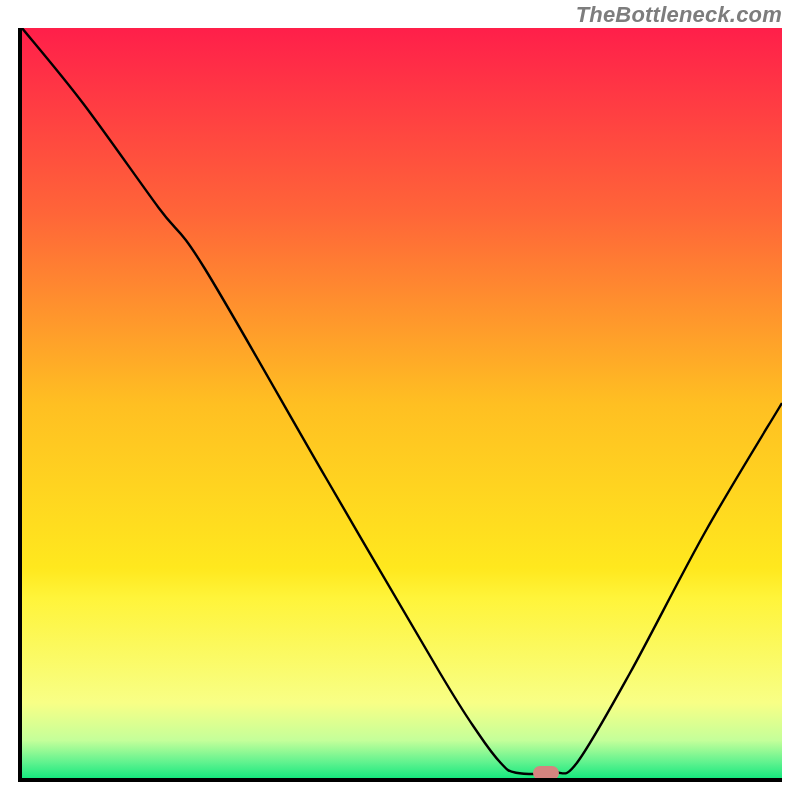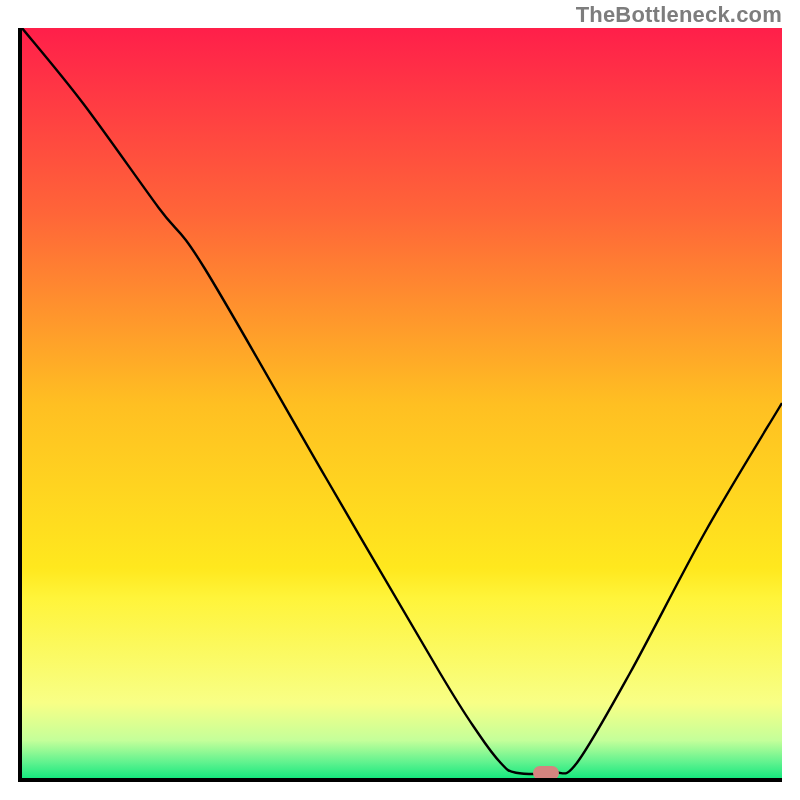--- a/index.html
+++ b/index.html
@@ -8,20 +8,21 @@
     width: 800px;
     height: 800px;
     background: #ffffff;
     font-family: Arial, Helvetica, sans-serif;
     overflow: hidden;
   }
   .wrap {
     position: relative;
     width: 800px;
     height: 676px;
+    font-style: italic;
   }
   .attribution {
     position: absolute;
     top: 2px;
     right: 18px;
     font-size: 22px;
     font-weight: 600;
     color: #7d7d7d;
     letter-spacing: 0.2px;
   }

